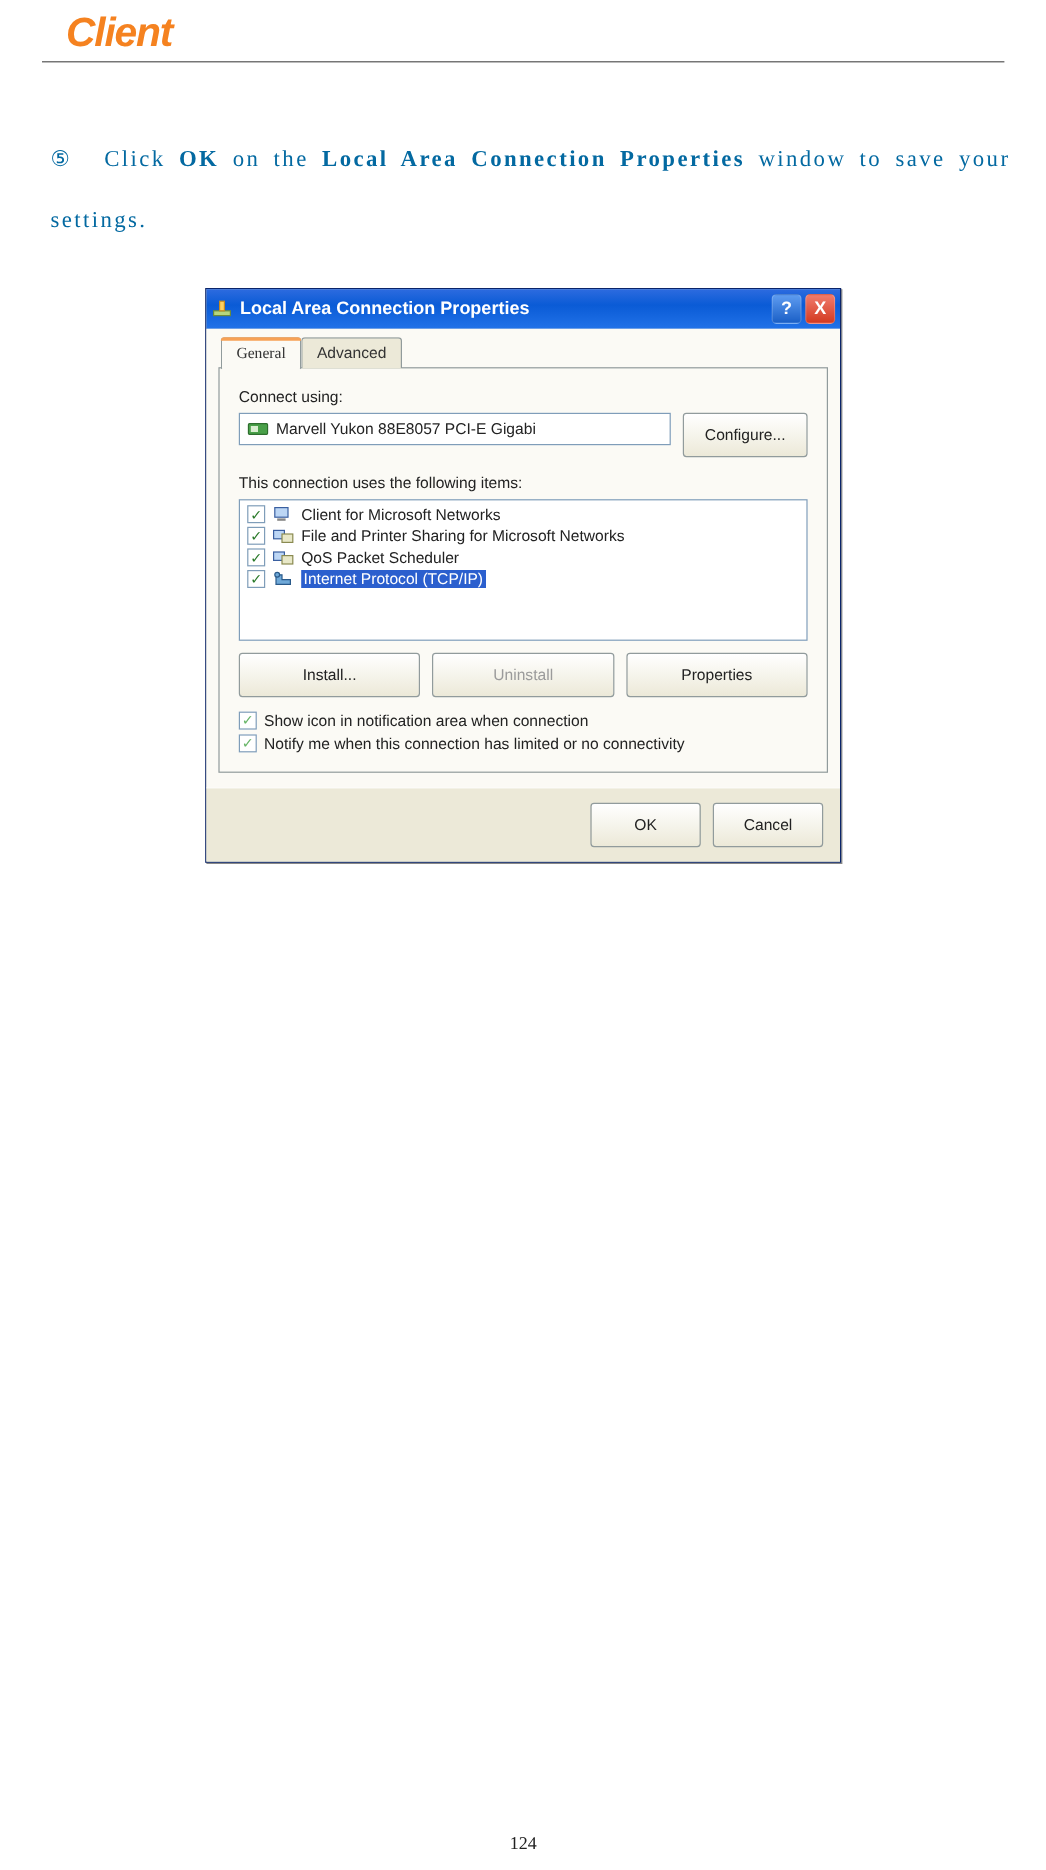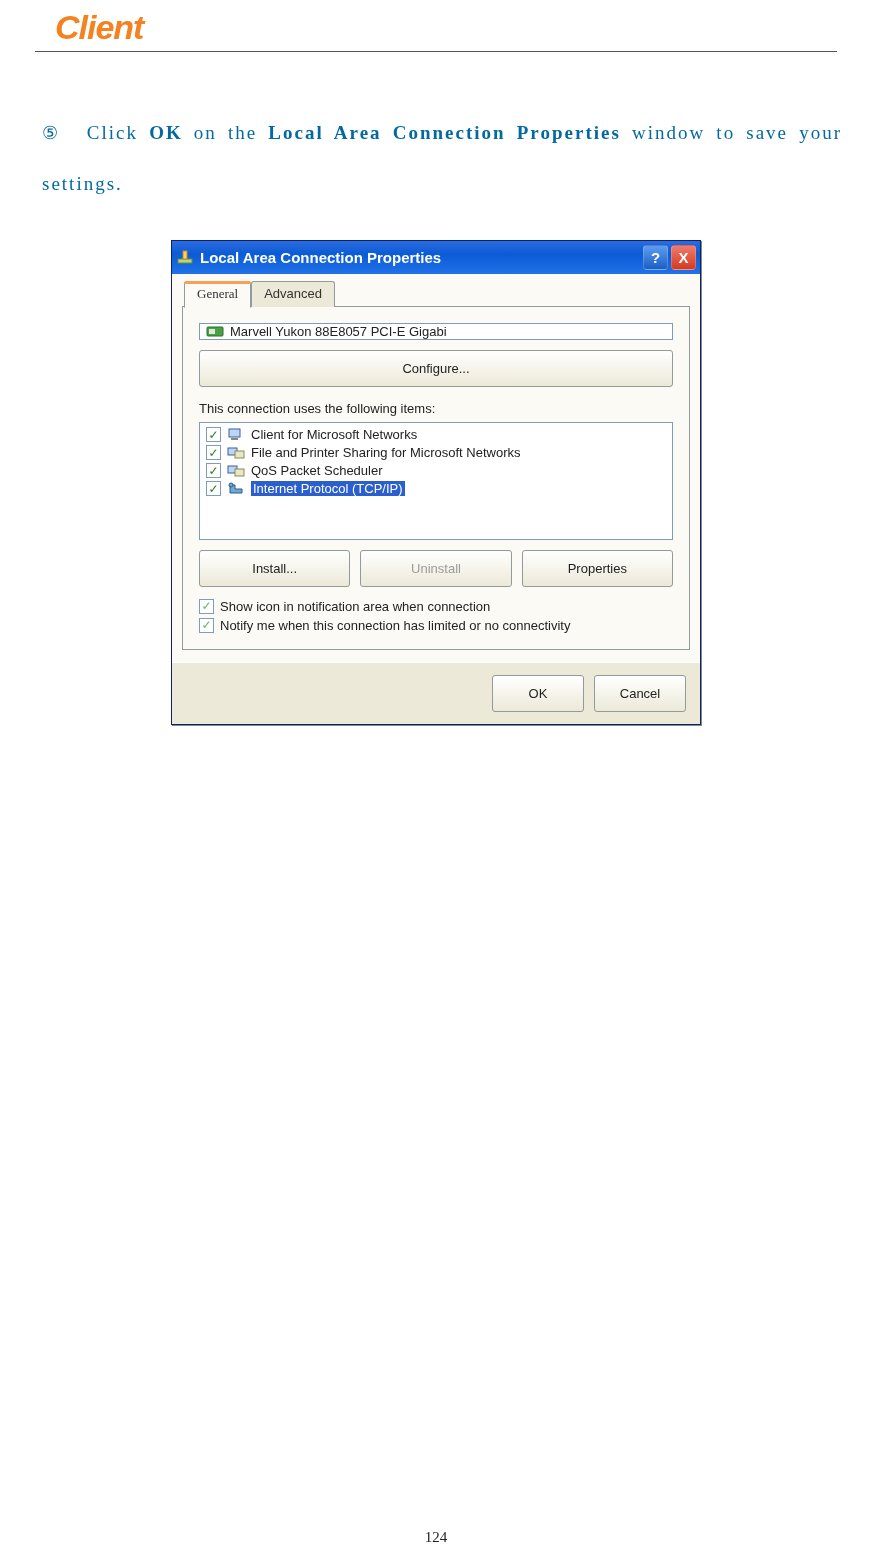--- a/index.html
+++ b/index.html
@@ -107,21 +107,21 @@
       content:"";
       position:absolute; top:-1px; left:-1px; right:-1px; height:3px;
       background:#F7A155; border-radius:3px 3px 0 0;
     }
     .tab-body {
       border: 1px solid #919B9C;
       padding: 16px 16px 12px;
       background: #FBFAF5;
     }
     .label { color:#222; margin-bottom:6px; }
-    .row-connect { display:flex; gap:10px; margin-bottom:14px;flex-direction:column; }
+    .row-connect { display:flex; gap:10px; margin-bottom:14px; }
     .adapter-field {
       flex:1; display:flex; align-items:center;
       border:1px solid #7F9DB9; background:#fff; height:27px;
       padding: 0 6px; color:#222;
     }
     .nic-icon {
       width:18px; height:14px; margin-right:6px;
       display:inline-flex; align-items:center; justify-content:center;
       color:#2a8a2a; font-size:12px;
     }
@@ -211,20 +211,21 @@
       </div>
     </div>
 
     <div class="content">
       <div class="tabs">
         <div class="tab active"><span>General</span></div>
         <div class="tab"><span>Advanced</span></div>
       </div>
       <div class="tab-body">
 
+        <div class="label">Connect using:</div>
         <div class="row-connect">
           <div class="adapter-field">
             <span class="nic-icon">
               <svg width="18" height="14">
                   <rect x="1" y="3" width="16" height="9" rx="1" fill="#49a049" stroke="#2e6e2e"></rect>
                   <rect x="3" y="5" width="6" height="5" fill="#d9eed0"></rect>
                 </svg>
             </span>
             <span>Marvell Yukon 88E8057 PCI-E Gigabi</span>
           </div>

